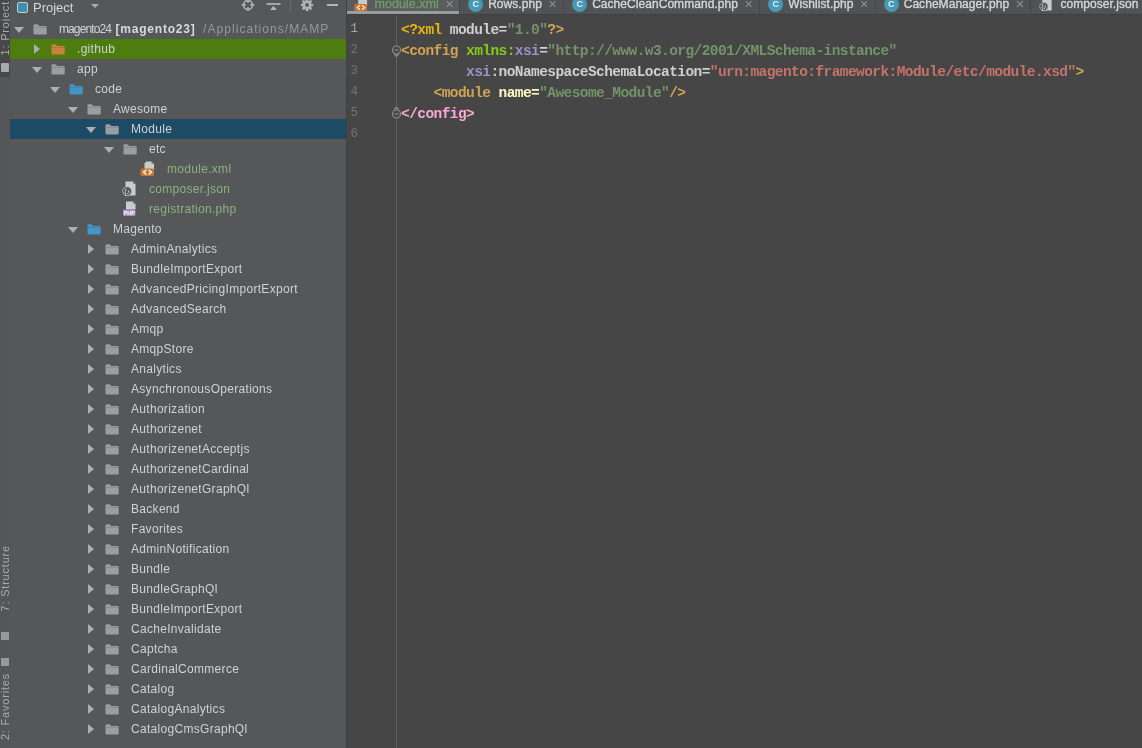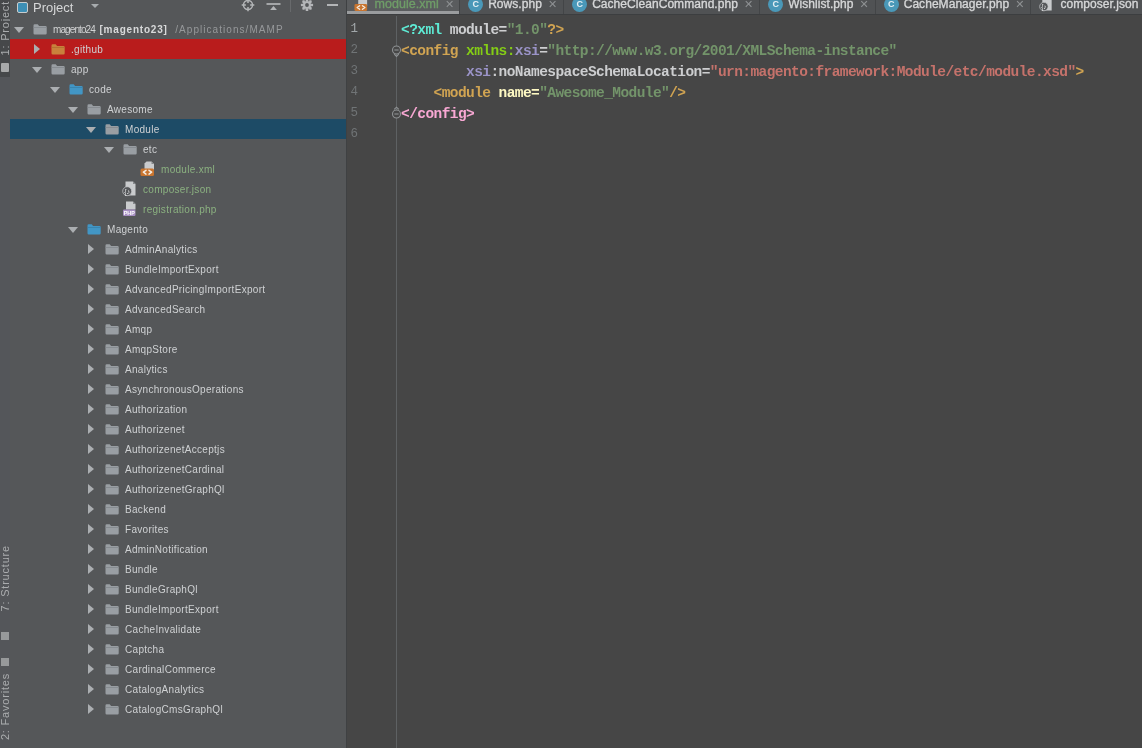--- a/index.html
+++ b/index.html
@@ -7,26 +7,26 @@
 #rail .active { position:absolute; left:0; top:0; width:10px; height:77px; background:#46484a; }
 .vlab { position:absolute; left:-1px; width:12px; color:#aaacae; font-size:11px; white-space:nowrap; writing-mode:vertical-rl; transform:rotate(180deg); letter-spacing:0.8px; }
 #panel { position:absolute; left:10px; top:0; width:337px; height:748px; background:#555759; overflow:hidden; border-right:1px solid #3f4143; }
 #phead { position:relative; height:19px; }
 #phead .pic { position:absolute; left:7px; top:2px; width:11px; height:11px; background:#3d8fb5; border:1.5px solid #c8cccd; border-radius:2px; }
 #phead .ptitle { position:absolute; left:23px; top:-0.5px; font-size:13px; color:#d6d7d8; }
 #phead .pdrop { position:absolute; left:81px; top:4px; width:0; height:0; border-left:4px solid transparent; border-right:4px solid transparent; border-top:4.5px solid #a7abae; }
 #ptree { position:absolute; top:19px; left:0; width:100%; }
 .trow { display:flex; align-items:center; height:20px; white-space:nowrap; }
 .trow.sel { background:#1d4b66; }
-.trow.hover { background:#b91c1c; }
+.trow.hover { background:#4d7c0f; }
 .aslot { display:inline-block; width:18px; flex:none; height:16px; position:relative; }
 .arr-v { position:absolute; left:0; top:5.5px; width:0; height:0; border-left:5px solid transparent; border-right:5px solid transparent; border-top:6px solid #abaeb1; }
 .arr-r { position:absolute; left:2px; top:3px; width:0; height:0; border-top:5px solid transparent; border-bottom:5px solid transparent; border-left:6px solid #abaeb1; }
 .icb { display:inline-block; width:16px; height:16px; flex:none; }
-.lbl { font-size:10px; color:#cfd1d3; margin-left:5px; letter-spacing:0.3px; }
+.lbl { font-size:12px; color:#cfd1d3; margin-left:11px; letter-spacing:0.3px; }
 .lbl.green { color:#8bb180; }
 .rootn { color:#d2d3d4; letter-spacing:-0.9px; margin-right:4.5px; }
 .rootb { font-weight:bold; color:#d8d9da; letter-spacing:0.8px; margin-right:7.5px; }
 .path { color:#96989a; letter-spacing:1.05px; }
 #editor { position:absolute; left:347px; top:0; right:0; height:748px; background:#464646; }
 #tabbar { position:absolute; left:0; top:0; right:0; height:15px; background:#505254; display:flex; border-bottom:1px solid #3c3e40; }
 .tab { position:relative; display:flex; align-items:flex-start; padding:0 6px 0 8px; border-right:1px solid #434547; }
 .tab-sel { background:#5a5c5e; padding-left:6.5px; padding-right:5px; }
 .tab .underline { position:absolute; left:0; right:0; bottom:0; height:3.5px; background:#9a9c9e; }
 .ticb { width:15px; height:15px; margin-right:6px; position:relative; top:-3.5px; flex:none; }
@@ -413,20 +413,30 @@
         <span class="lbl ">CardinalCommerce</span>
       </div>
 <div class="trow " style="padding-left:76px">
         <span class="aslot">
           <span class="arr-r"></span>
         </span>
         <span class="icb"><svg class="fic" width="16" height="16" viewBox="0 0 16 16">
             <path d="M1.5 4.5 q0-1.2 1.2-1.2 h3 l1.4 1.7 h6.4 q1.2 0 1.2 1.2 v6 q0 1.2-1.2 1.2 h-10.8 q-1.2 0-1.2-1.2 z" fill="#999ea3"></path>
             <path d="M1.5 6.8 h13 v-0.8 h-13z" fill="#83888d"></path>
           </svg></span>
+        <span class="lbl ">Catalog</span>
+      </div>
+<div class="trow " style="padding-left:76px">
+        <span class="aslot">
+          <span class="arr-r"></span>
+        </span>
+        <span class="icb"><svg class="fic" width="16" height="16" viewBox="0 0 16 16">
+            <path d="M1.5 4.5 q0-1.2 1.2-1.2 h3 l1.4 1.7 h6.4 q1.2 0 1.2 1.2 v6 q0 1.2-1.2 1.2 h-10.8 q-1.2 0-1.2-1.2 z" fill="#999ea3"></path>
+            <path d="M1.5 6.8 h13 v-0.8 h-13z" fill="#83888d"></path>
+          </svg></span>
         <span class="lbl ">CatalogAnalytics</span>
       </div>
 <div class="trow " style="padding-left:76px">
         <span class="aslot">
           <span class="arr-r"></span>
         </span>
         <span class="icb"><svg class="fic" width="16" height="16" viewBox="0 0 16 16">
             <path d="M1.5 4.5 q0-1.2 1.2-1.2 h3 l1.4 1.7 h6.4 q1.2 0 1.2 1.2 v6 q0 1.2-1.2 1.2 h-10.8 q-1.2 0-1.2-1.2 z" fill="#999ea3"></path>
             <path d="M1.5 6.8 h13 v-0.8 h-13z" fill="#83888d"></path>
           </svg></span>
@@ -488,18 +498,18 @@
   <svg style="position:absolute;left:44px;top:45px;" width="11" height="13" viewBox="0 0 11 13">
       <circle cx="5.5" cy="5" r="4" fill="#464646" stroke="#8f9294" stroke-width="1.1"></circle>
       <path d="M3.4 5 h4.2" stroke="#8f9294" stroke-width="1.1"></path>
       <path d="M3.2 9.2 L5.5 11.4 L7.8 9.2" fill="none" stroke="#8f9294" stroke-width="1.1"></path>
     </svg>
   <svg style="position:absolute;left:44px;top:105.5px;" width="11" height="13" viewBox="0 0 11 13">
       <path d="M3.2 3.4 L5.5 1.2 L7.8 3.4" fill="none" stroke="#8f9294" stroke-width="1.1"></path>
       <circle cx="5.5" cy="8" r="4" fill="#464646" stroke="#8f9294" stroke-width="1.1"></circle>
       <path d="M3.4 8 h4.2" stroke="#8f9294" stroke-width="1.1"></path>
     </svg>
-  <pre id="code"><span style="color:#5eead4">&lt;?xml</span><span style="color:#cdced0"> module=</span><span style="color:#73946a">"1.0"</span><span style="color:#d1a452">?&gt;</span>
+  <pre id="code"><span style="color:#eab308">&lt;?xml</span><span style="color:#cdced0"> module=</span><span style="color:#73946a">"1.0"</span><span style="color:#d1a452">?&gt;</span>
 <span style="color:#d1a452">&lt;config</span><span style="color:#84cc16"> xmlns:</span><span style="color:#9a93c7">xsi</span><span style="color:#cdced0">=</span><span style="color:#73946a">"http://www.w3.org/2001/XMLSchema-instance"</span>
 <span style="color:#cdced0">        </span><span style="color:#9a93c7">xsi</span><span style="color:#cdced0">:noNamespaceSchemaLocation=</span><span style="color:#c5726b">"urn:magento:framework:Module/etc/module.xsd"</span><span style="color:#d1a452">&gt;</span>
 <span style="color:#cdced0">    </span><span style="color:#d1a452">&lt;module</span><span style="color:#fef9c3"> name=</span><span style="color:#73946a">"Awesome_Module"</span><span style="color:#d1a452">/&gt;</span>
 <span style="color:#f9a8d4">&lt;/config&gt;</span>
 </pre>
 </div>
 </body></html>

